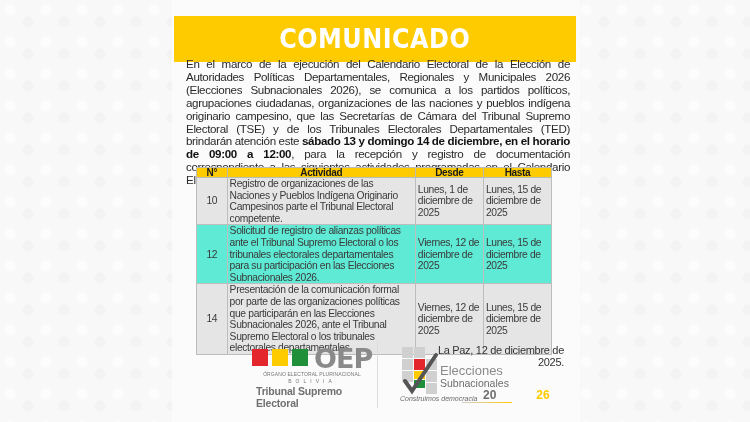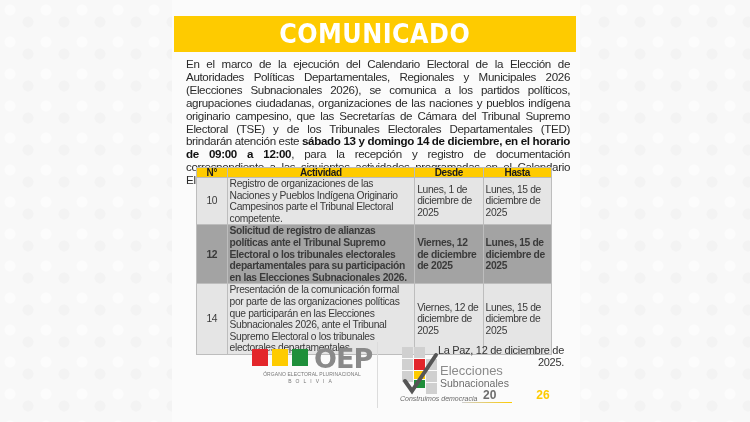--- a/index.html
+++ b/index.html
@@ -15,21 +15,21 @@
         radial-gradient(circle at 10px 10px, rgba(255,255,255,0.9) 5px, transparent 6px),
         radial-gradient(circle at 28px 22px, rgba(235,235,235,0.6) 5px, transparent 6px);
       background-size: 36px 32px;
       opacity: 0.6;
     }
     .sheet {
       position: absolute; left: 172px; top: 0; width: 408px; height: 422px;
       background: #fbfbfb;
     }
     .title-bar {
-      position: absolute; left: 174px; top: 16px; width: 402px; height: 36px;
+      position: absolute; left: 174px; top: 16px; width: 402px; height: 46px;
       background: #fecb00;
       display: flex; align-items: center; justify-content: center;
     }
     .title-bar span {
       color: #ffffff; font-weight: bold; font-size: 26px; letter-spacing: 0.5px;
       font-family: "DejaVu Sans", sans-serif;
       transform: scaleX(0.92);
     }
     .intro {
       position: absolute; left: 186px; top: 58px; width: 384px;
@@ -47,21 +47,21 @@
     }
     table.act th {
       background: #fecb00; color: #1a1a1a; font-weight: bold;
       height: 9px; padding: 0; font-size: 10px; line-height: 9px;
       border: 1px solid #bbb;
     }
     table.act td {
       border: 1px solid #bdbdbd; padding: 0 2px; vertical-align: middle;
     }
     table.act tr.gray td { background: #e5e5e5; }
-    table.act tr.white td { background: #a3a3a3; font-weight: bold; }
+    table.act tr.white td { background: #5eead4; }
     table.act td.num { width: 14px; text-align: center; padding: 8px; }
     table.act td.act-col { width: 198px; vertical-align: top; }
     table.act td.date { width: 66px; }
     .place-date {
       position: absolute; left: 414px; top: 320px; width: 150px; text-align: right;
       font-size: 11px; color: #333; letter-spacing: -0.3px; margin-top: 24px;
     }
     .oep {
       position: absolute; left: 250px; top: 345px; width: 120px; height: 60px;
     }
@@ -156,20 +156,21 @@
 
 <div class="oep">
   <div class="squares">
     <div class="sq" style="background:#e3262b"></div>
     <div class="sq" style="background:#fecb00"></div>
     <div class="sq" style="background:#1f8f3a"></div>
   </div>
   <div class="word">OEP</div>
   <div class="sub1">ÓRGANO ELECTORAL PLURINACIONAL</div>
   <div class="sub2">BOLIVIA</div>
+  <div class="sub3">Tribunal Supremo Electoral</div>
 </div>
 
 <div class="divider"></div>
 
 <div class="elec">
   <svg class="grid" width="40" height="48" style="position:absolute;left:10px;top:2px">
     <rect x="0" y="0" width="11" height="11" fill="#d0d0d0"></rect>
     <rect x="12" y="0" width="11" height="11" fill="#d0d0d0"></rect>
     <rect x="0" y="12" width="11" height="11" fill="#d0d0d0"></rect>
     <rect x="12" y="12" width="11" height="11" fill="#e3262b"></rect>

